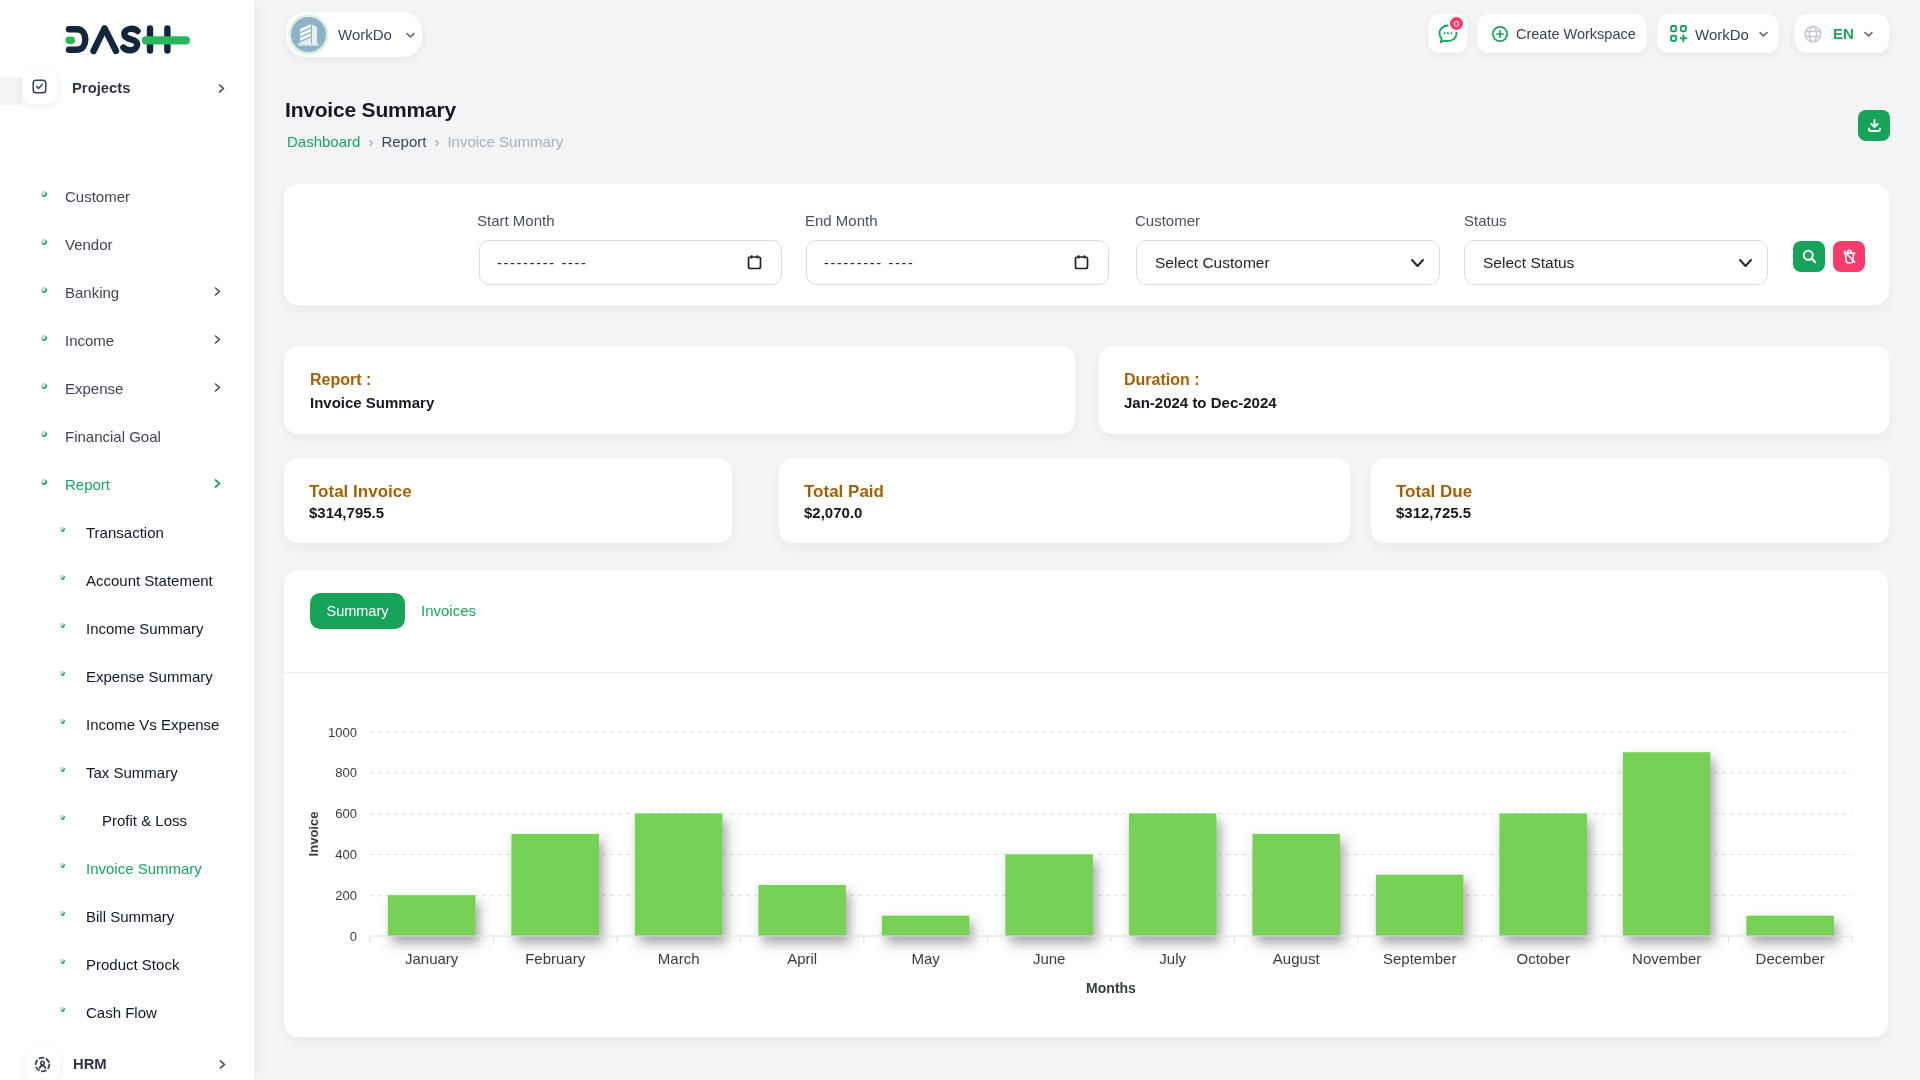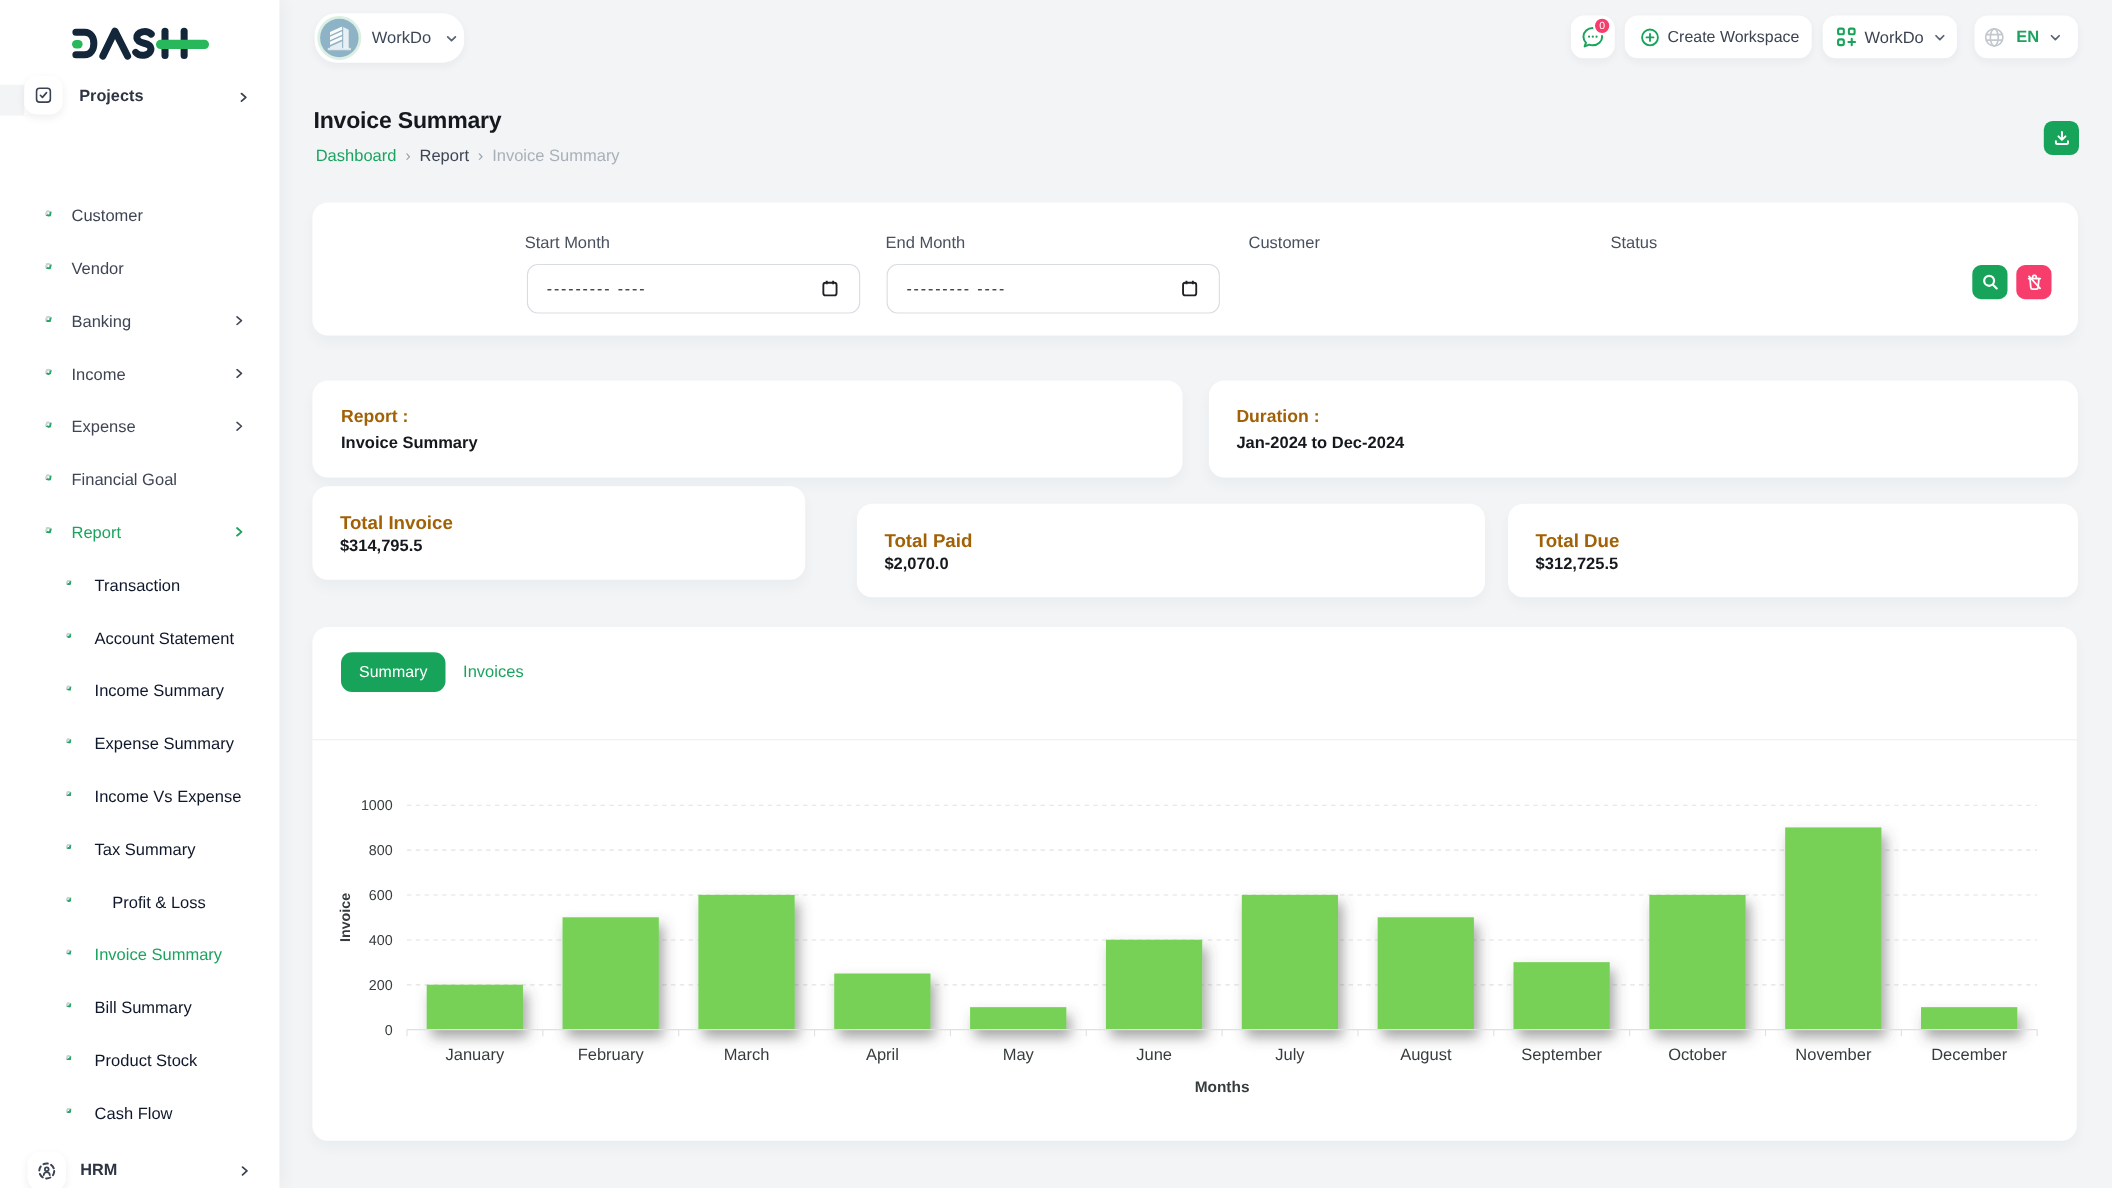--- a/index.html
+++ b/index.html
@@ -221,20 +221,32 @@
       <path d="M 4.6,1.2 L 4.6,4.4 M 10.4,1.2 L 10.4,4.4"></path>
     </svg>
   </div>
   <div class="finput" style="left:522px; top:56px; width:303px;">
     <div class="dashes">--------- ----</div>
     <svg class="abs" style="right:19px; top:13px;" width="15" height="16" viewBox="0 0 15 16" fill="none" stroke="#1e2227" stroke-width="1.7">
       <rect x="1.5" y="3" width="12" height="11.5" rx="2"></rect>
       <path d="M 4.6,1.2 L 4.6,4.4 M 10.4,1.2 L 10.4,4.4"></path>
     </svg>
   </div>
+  <div class="finput" style="left:852px; top:56px; width:304px;">
+    <div class="selecttxt">Select Customer</div>
+    <svg class="abs" style="right:14px; top:16px;" width="15" height="13" viewBox="0 0 15 13" fill="none" stroke="#23272d" stroke-width="2" stroke-linecap="round" stroke-linejoin="round">
+        <path d="M 2,3 L 7.5,9 L 13,3"></path>
+      </svg>
+  </div>
+  <div class="finput" style="left:1180px; top:56px; width:304px;">
+    <div class="selecttxt">Select Status</div>
+    <svg class="abs" style="right:14px; top:16px;" width="15" height="13" viewBox="0 0 15 13" fill="none" stroke="#23272d" stroke-width="2" stroke-linecap="round" stroke-linejoin="round">
+        <path d="M 2,3 L 7.5,9 L 13,3"></path>
+      </svg>
+  </div>
 
   <div class="sqbtn green" style="left:1509px; top:57px;">
     <svg width="15" height="15" viewBox="0 0 15 15" fill="none" stroke="#ffffff" stroke-width="2" stroke-linecap="round">
         <circle cx="6.3" cy="6.3" r="4.5"></circle>
         <path d="M 9.8,9.8 L 13.2,13.2"></path>
       </svg>
   </div>
   <div class="sqbtn pink" style="left:1549px; top:57px;">
     <svg width="15" height="15" viewBox="0 0 15 15" fill="none" stroke="#ffffff" stroke-width="1.6" stroke-linecap="round" stroke-linejoin="round">
       <path d="M 3.4,4.2 L 4.2,12.4 C 4.3,13.3 4.9,13.8 5.7,13.8 L 9.3,13.8 C 10.1,13.8 10.7,13.3 10.8,12.4 L 11.6,4.2"></path>
@@ -246,21 +258,21 @@
 
 <div class="card" style="left:284px; top:346px; width:791px; height:88px;">
   <div class="b1" style="position:absolute; left:26px; top:25px;">Report :</div>
   <div class="b2" style="position:absolute; left:26px; top:48px;">Invoice Summary</div>
 </div>
 <div class="card" style="left:1099px; top:346px; width:790px; height:88px;">
   <div class="b1" style="position:absolute; left:25px; top:25px;">Duration :</div>
   <div class="b2" style="position:absolute; left:25px; top:48px;">Jan-2024 to Dec-2024</div>
 </div>
 
-<div class="card" style="left:284px; top:442px; width:448px; height:85px;">
+<div class="card" style="left:284px; top:458px; width:448px; height:85px;">
   <div class="b1" style="position:absolute; left:25px; top:24px; font-size:17px;">Total Invoice</div>
   <div class="b2" style="position:absolute; left:25px; top:46px; font-weight:600;">$314,795.5</div>
 </div>
 <div class="card" style="left:779px; top:458px; width:571px; height:85px;">
   <div class="b1" style="position:absolute; left:25px; top:24px; font-size:17px;">Total Paid</div>
   <div class="b2" style="position:absolute; left:25px; top:46px; font-weight:700;">$2,070.0</div>
 </div>
 <div class="card" style="left:1371px; top:458px; width:518px; height:85px;">
   <div class="b1" style="position:absolute; left:25px; top:24px; font-size:17px;">Total Due</div>
   <div class="b2" style="position:absolute; left:25px; top:46px; font-weight:600;">$312,725.5</div>

